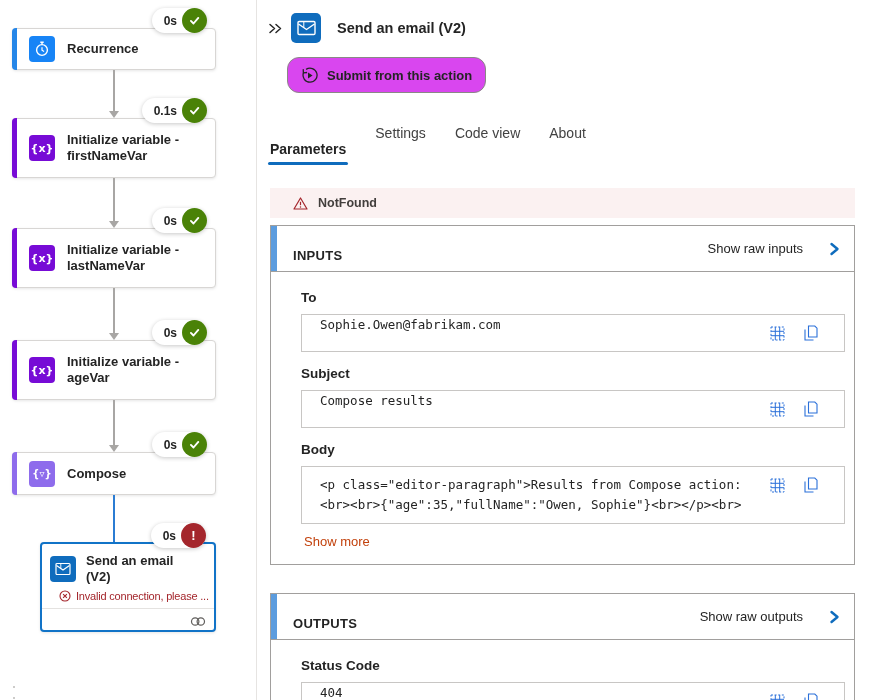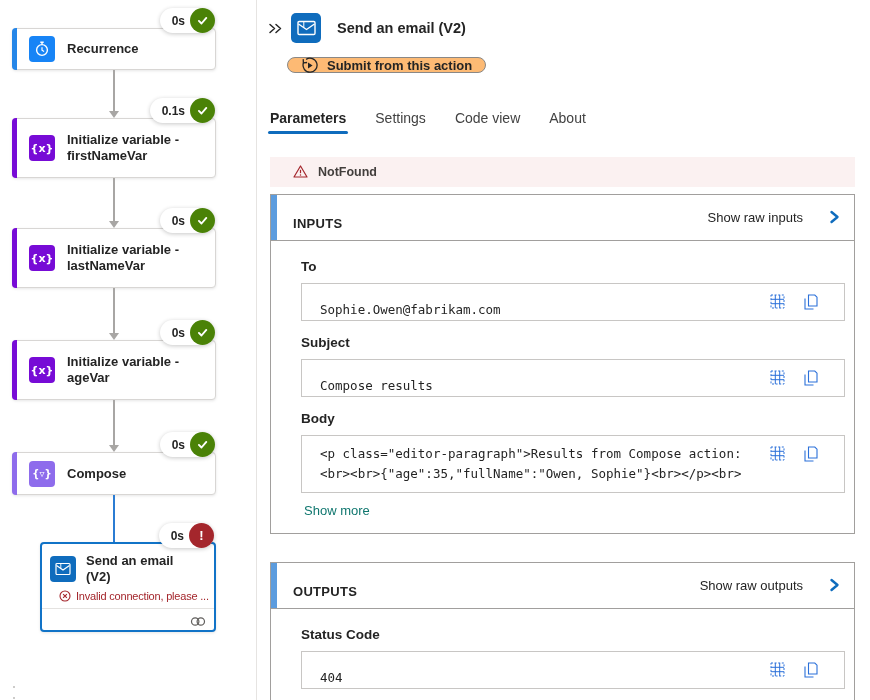--- a/index.html
+++ b/index.html
@@ -20,21 +20,21 @@
   .accent-lilac{background:#8E6CEC;}
   .node-icon{width:26px;height:26px;border-radius:4px;margin-left:16px;flex:none;
              display:flex;align-items:center;justify-content:center;color:#fff;}
   .bg-recurrence{background:#1784F6;}
   .bg-variable{background:#770BD6;}
   .bg-compose{background:#8E6CEC;}
   .bg-email{background:#0F6CBD;}
   .glyph{font-family:"DejaVu Sans",sans-serif;font-size:11px;font-weight:700;color:#fff;}
   .node-label{margin-left:12px;font-size:13px;font-weight:600;line-height:16px;padding-right:6px;}
 
-  .badge{position:absolute;top:-21px;right:0;display:flex;align-items:center;background:#fff;
+  .badge{position:absolute;top:-21px;right:8px;display:flex;align-items:center;background:#fff;
          border-radius:14px;box-shadow:0 1px 4px rgba(0,0,0,.22);padding-left:12px;height:25px;
          font-size:12px;font-weight:600;z-index:2;}
   .badge-circle{width:25px;height:25px;border-radius:50%;margin-left:5px;flex:none;
                 display:flex;align-items:center;justify-content:center;color:#fff;
                 font-size:13px;font-weight:700;}
   .badge-success{background:#4A8207;}
   .badge-error{background:#A4262C;}
 
   .connector{position:absolute;left:108px;width:12px;display:flex;flex-direction:column;align-items:center;}
   .connector .line{width:1.5px;flex:1;background:#A8A6A4;}
@@ -54,56 +54,56 @@
 
   
   .panel{position:absolute;left:257px;top:0;width:613px;height:700px;box-sizing:border-box;
          padding:13px 15px 0 13px;background:#fff;}
   .panel-header{display:flex;align-items:center;margin-left:-5px;}
   .collapse-btn{width:20px;height:24px;display:flex;align-items:center;justify-content:center;
                 margin-right:6px;cursor:pointer;}
   .app-icon{width:30px;height:30px;border-radius:5px;background:#0F6CBD;flex:none;
             display:flex;align-items:center;justify-content:center;}
   .panel-title{font-size:14.5px;font-weight:600;margin-left:16px;}
-  .submit-btn{margin:14px 0 0 17px;display:inline-flex;align-items:center;gap:9px;height:16px;
-              padding:0 13px;border:1px solid #8A8886;border-radius:12px;background:#fdba74;
+  .submit-btn{margin:14px 0 0 17px;display:inline-flex;align-items:center;gap:9px;height:36px;
+              padding:0 13px;border:1px solid #8A8886;border-radius:12px;background:#d946ef;
               font-size:13px;font-weight:600;color:#242424;cursor:pointer;}
 
   .tabs{display:flex;gap:29px;margin-top:32px;}
   .tab{font-size:14px;color:#424242;padding-bottom:8px;position:relative;cursor:pointer;}
-  .tab.active{font-weight:700;color:#242424;}
+  .tab.active{font-weight:700;color:#242424;margin-top:16px;}
   .tab.active::after{content:"";position:absolute;left:-2px;right:-2px;bottom:0;height:3px;
                      background:#0F6CBD;border-radius:2px;}
 
   .banner{margin-top:23px;height:30px;background:#FBF1F1;display:flex;align-items:center;
           padding-left:23px;font-size:12.5px;font-weight:700;color:#423E3C;}
   .banner svg{margin-right:10px;}
 
   .section{margin-top:7px;border:1px solid #A19F9D;background:#fff;}
   .section.outputs{margin-top:28px;}
   .section-header{position:relative;height:45px;display:flex;align-items:center;
                   border-bottom:1px solid #A19F9D;}
   .section-accent{position:absolute;left:0;top:0;bottom:0;width:6px;background:#5C9CDE;}
   .section-title{margin-left:22px;font-size:13px;font-weight:700;letter-spacing:.3px;margin-top:13px;}
   .section-raw{margin-left:auto;display:flex;align-items:center;gap:26px;margin-right:14px;
                font-size:13px;color:#242424;cursor:pointer;}
   .section-body{padding:16px 9px 14px 30px;}
   .section.outputs .section-body{padding-bottom:60px;}
   .field-label{font-size:13.5px;font-weight:600;margin:14px 0 8px 0;line-height:16px;}
   .field-label:first-child{margin-top:2px;}
-  .field-box{position:relative;border:1px solid #C8C6C4;height:36px;display:flex;align-items:flex-end;}
+  .field-box{position:relative;border:1px solid #C8C6C4;height:36px;display:flex;align-items:flex-start;}
   .field-box.multi{height:56px;align-items:flex-start;}
   .field-value{font-family:"DejaVu Sans Mono","Liberation Mono",monospace;font-size:12.5px;
                padding-left:18px;padding-right:76px;line-height:1.6;color:#242424;}
   .multi .field-value{padding-top:8px;}
   .box-icons{position:absolute;right:26px;top:50%;transform:translateY(-50%);
              display:flex;gap:19px;align-items:center;}
   .multi .box-icons{top:10px;transform:none;}
   .box-icons span{display:flex;cursor:pointer;}
-  .show-more{margin:10px 0 0 3px;font-size:13px;color:#0f766e;display:inline-block;cursor:pointer;}
+  .show-more{margin:10px 0 0 3px;font-size:13px;color:#c2410c;display:inline-block;cursor:pointer;}
 </style>
 </head>
 <body>
 
 <div class="screen">
 
   <div class="canvas">
 
     <div class="node" style="top:28px;height:42px;">
       <span class="accent accent-blue"></span>

